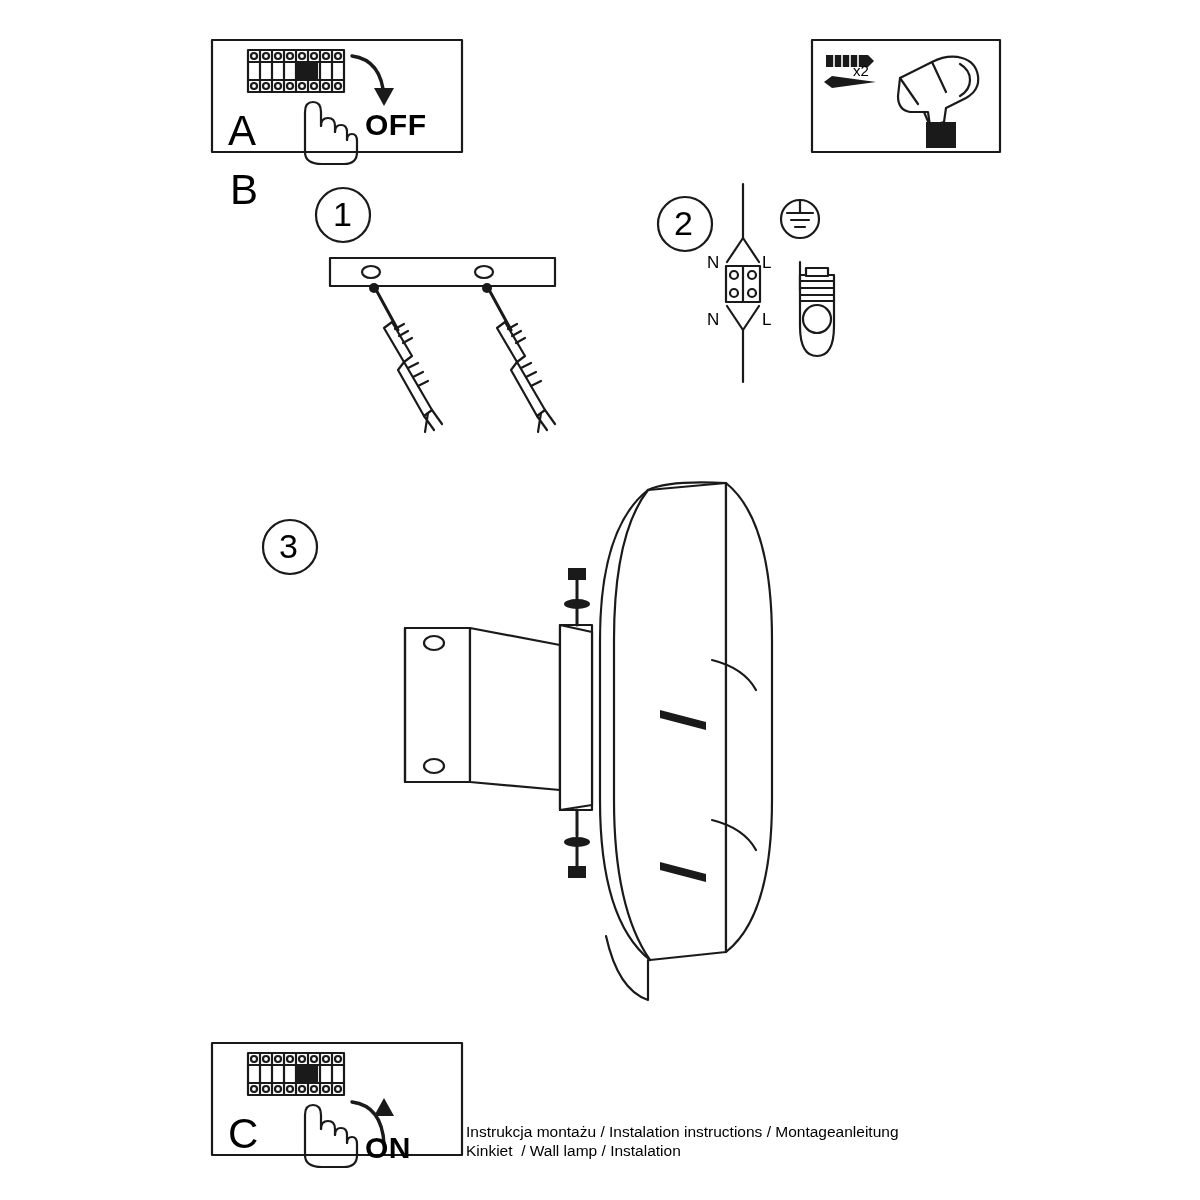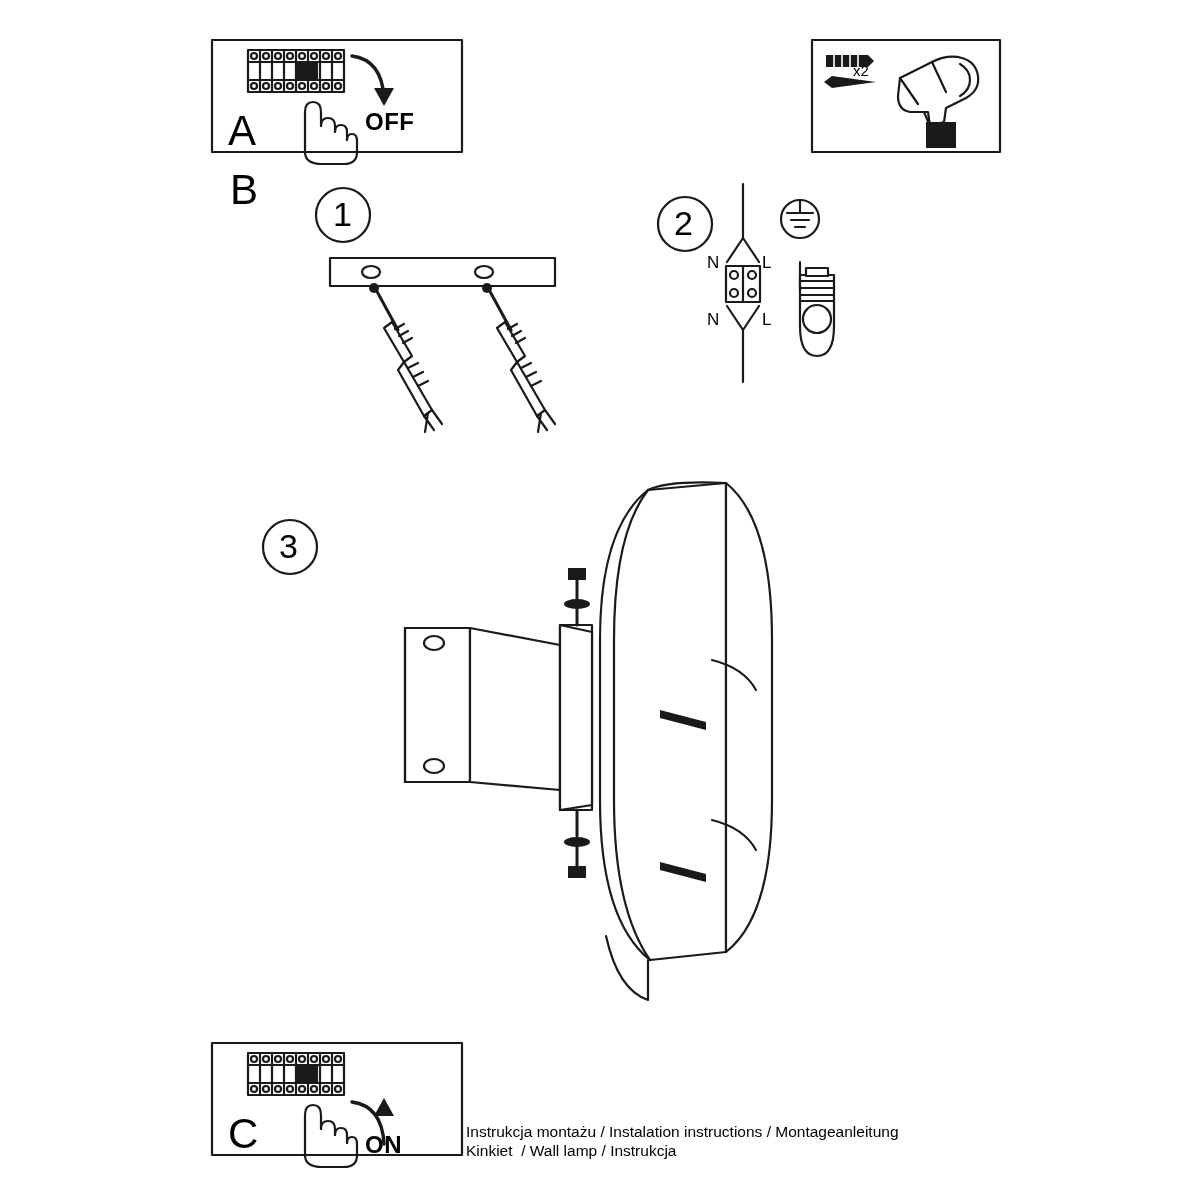--- a/index.html
+++ b/index.html
@@ -29,21 +29,21 @@
   }
   .txt {
     position: absolute;
     white-space: pre;
   }
   .lbl-section {
     font-size: 42px;
     font-weight: 400;
   }
   .lbl-state {
-    font-size: 24px;
+    font-size: 30px;
     font-weight: 700;
     letter-spacing: 0.5px;
   }
   .lbl-step {
     font-size: 34px;
   }
   .lbl-wire {
     font-size: 17px;
   }
   .lbl-qty {
@@ -306,15 +306,15 @@
 
   <div class="txt lbl-wire" style="left:707px; top:253px;">N</div>
   <div class="txt lbl-wire" style="left:762px; top:253px;">L</div>
   <div class="txt lbl-wire" style="left:707px; top:310px;">N</div>
   <div class="txt lbl-wire" style="left:762px; top:310px;">L</div>
 
   <div class="txt lbl-section" style="left:228px; top:1110px;">C</div>
   <div class="txt lbl-state" style="left:365px; top:1111px;margin-top:20px;">ON</div>
 
   <div class="txt caption" style="left:466px; top:1120px;">Instrukcja montażu / Instalation instructions / Montageanleitung</div>
-  <div class="txt caption" style="left:466px; top:1139px;">Kinkiet  / Wall lamp / Instrukcja</div>
+  <div class="txt caption" style="left:466px; top:1139px;">Kinkiet  / Wall lamp / Instalation</div>
 
 </div>
 
 </body></html>

